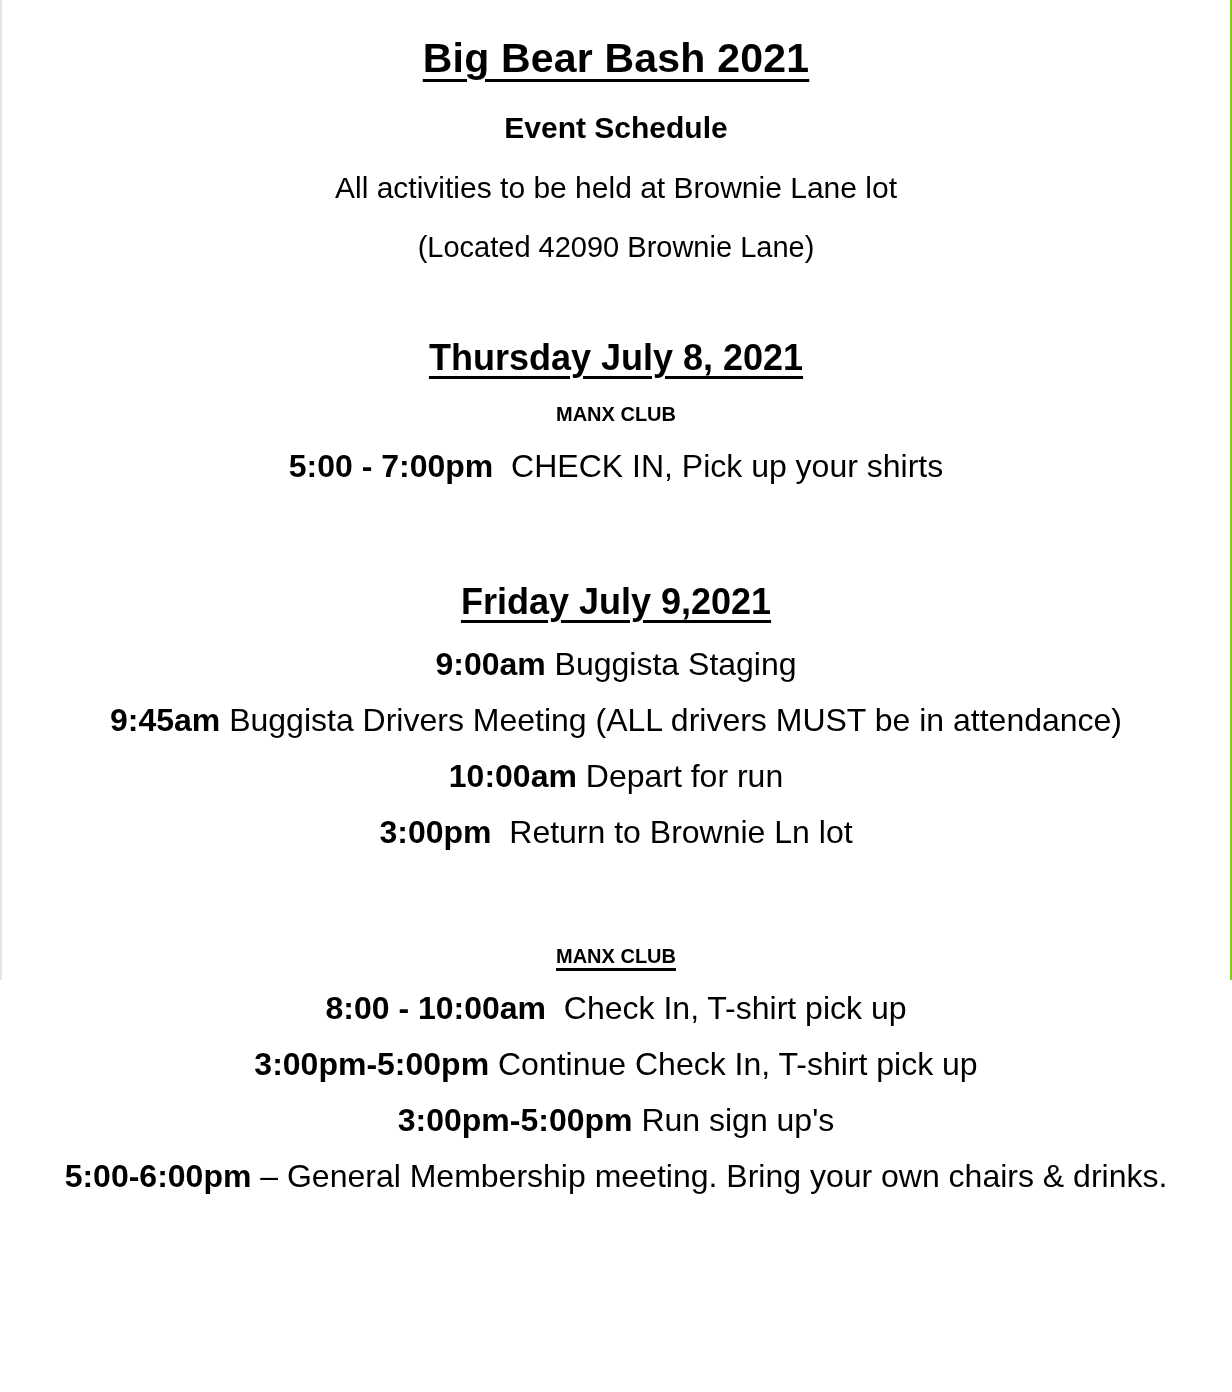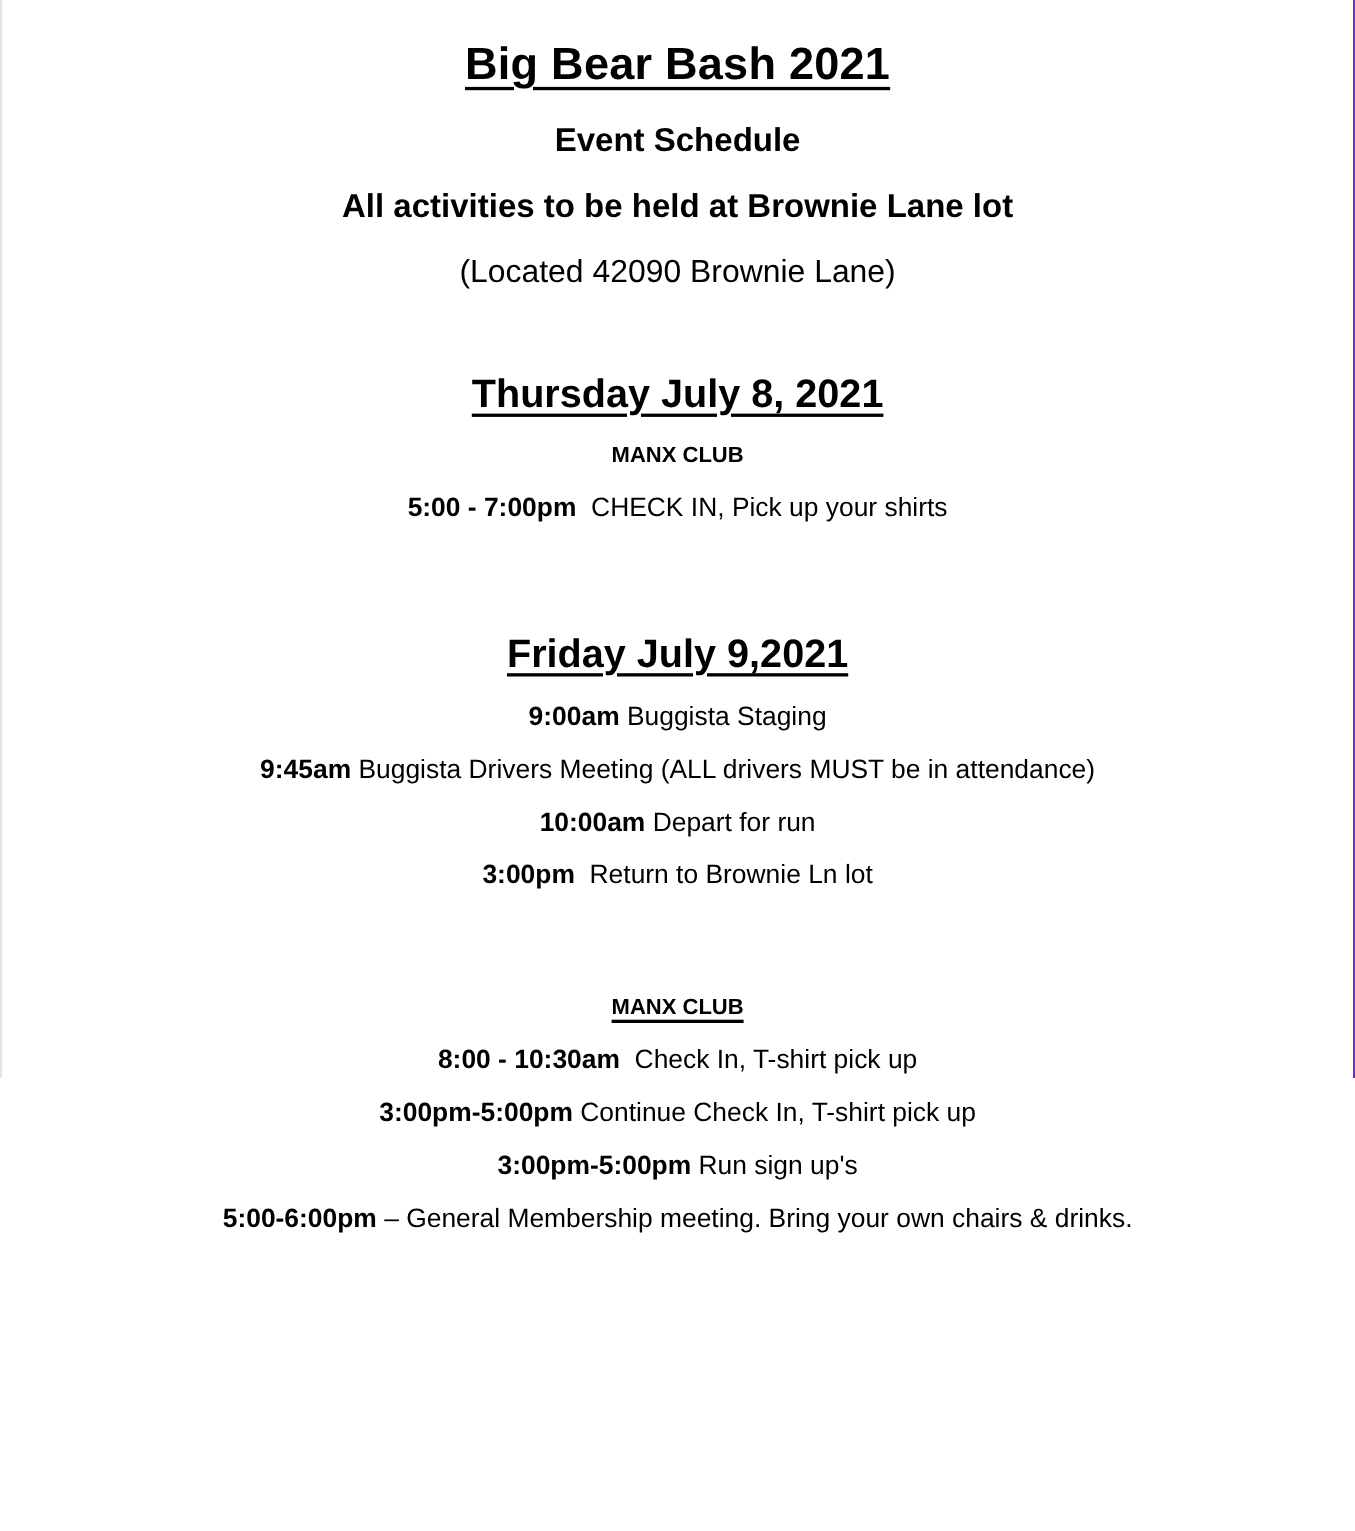--- a/index.html
+++ b/index.html
@@ -17,21 +17,21 @@
   }
 
   
   .page {
     position: relative;
     box-sizing: border-box;
     width: 1232px;
     height: 980px;
     background: #ffffff;
     border-left: 2px solid #e6e6e6;
-    border-right: 2px solid #6d28d9;
+    border-right: 2px solid #84cc16;
     padding: 0;
   }
 
   .doc {
     box-sizing: border-box;
     width: 100%;
     padding: 38px 60px 0 60px;
     text-align: center;
   }
 
@@ -56,21 +56,21 @@
   }
 
   .subtitle {
     font-size: 30px;
     font-weight: bold;
     margin: 0 0 30px 0;
   }
 
   .venue {
     font-size: 30px;
-    font-weight: bold;
+    font-weight: normal;
     margin: 0 0 30px 0;
   }
 
   .address {
     font-size: 29px;
     font-weight: normal;
     margin: 0 0 0 0;
   }
 
   
@@ -93,21 +93,21 @@
     font-weight: bold;
     margin: 0 0 26px 0;
   }
   .club-heading.underlined .u {
     text-decoration: underline;
     text-decoration-thickness: 2.5px;
     text-underline-offset: 5px;
   }
 
   .entry {
-    font-size: 24px;
+    font-size: 32px;
     font-weight: normal;
     margin: 0 0 24px 0;
   }
   .entry:last-child { margin-bottom: 0; }
   .entry .t {
     font-weight: bold;
   }
   .entry .d {
     font-weight: normal;
   }
@@ -133,20 +133,20 @@
         <div class="line club-heading"><span class="u">MANX CLUB</span></div>
         <div class="line entry"><span class="t">5:00 - 7:00pm</span><span style="white-space: pre;">  </span><span class="d">CHECK IN, Pick up your shirts</span></div>
         <div class="gap-lg"></div>
         <div class="line day-heading"><span class="u">Friday July 9,2021</span></div>
         <div class="line entry"><span class="t">9:00am</span><span style="white-space: pre;"> </span><span class="d">Buggista Staging</span></div>
         <div class="line entry"><span class="t">9:45am</span><span style="white-space: pre;"> </span><span class="d">Buggista Drivers Meeting (ALL drivers MUST be in attendance)</span></div>
         <div class="line entry"><span class="t">10:00am</span><span style="white-space: pre;"> </span><span class="d">Depart for run</span></div>
         <div class="line entry"><span class="t">3:00pm</span><span style="white-space: pre;">  </span><span class="d">Return to Brownie Ln lot</span></div>
         <div class="gap-md"></div>
         <div class="line club-heading underlined"><span class="u">MANX CLUB</span></div>
-        <div class="line entry"><span class="t">8:00 - 10:30am</span><span style="white-space: pre;">  </span><span class="d">Check In, T-shirt pick up</span></div>
+        <div class="line entry"><span class="t">8:00 - 10:00am</span><span style="white-space: pre;">  </span><span class="d">Check In, T-shirt pick up</span></div>
         <div class="line entry"><span class="t">3:00pm-5:00pm</span><span style="white-space: pre;"> </span><span class="d">Continue Check In, T-shirt pick up</span></div>
         <div class="line entry"><span class="t">3:00pm-5:00pm</span><span style="white-space: pre;"> </span><span class="d">Run sign up's</span></div>
         <div class="line entry"><span class="t">5:00-6:00pm</span><span style="white-space: pre;"> </span><span class="d">– General Membership meeting. Bring your own chairs &amp; drinks.</span></div>
       </div>
 
   </div>
 </div>
 
 </body></html>

